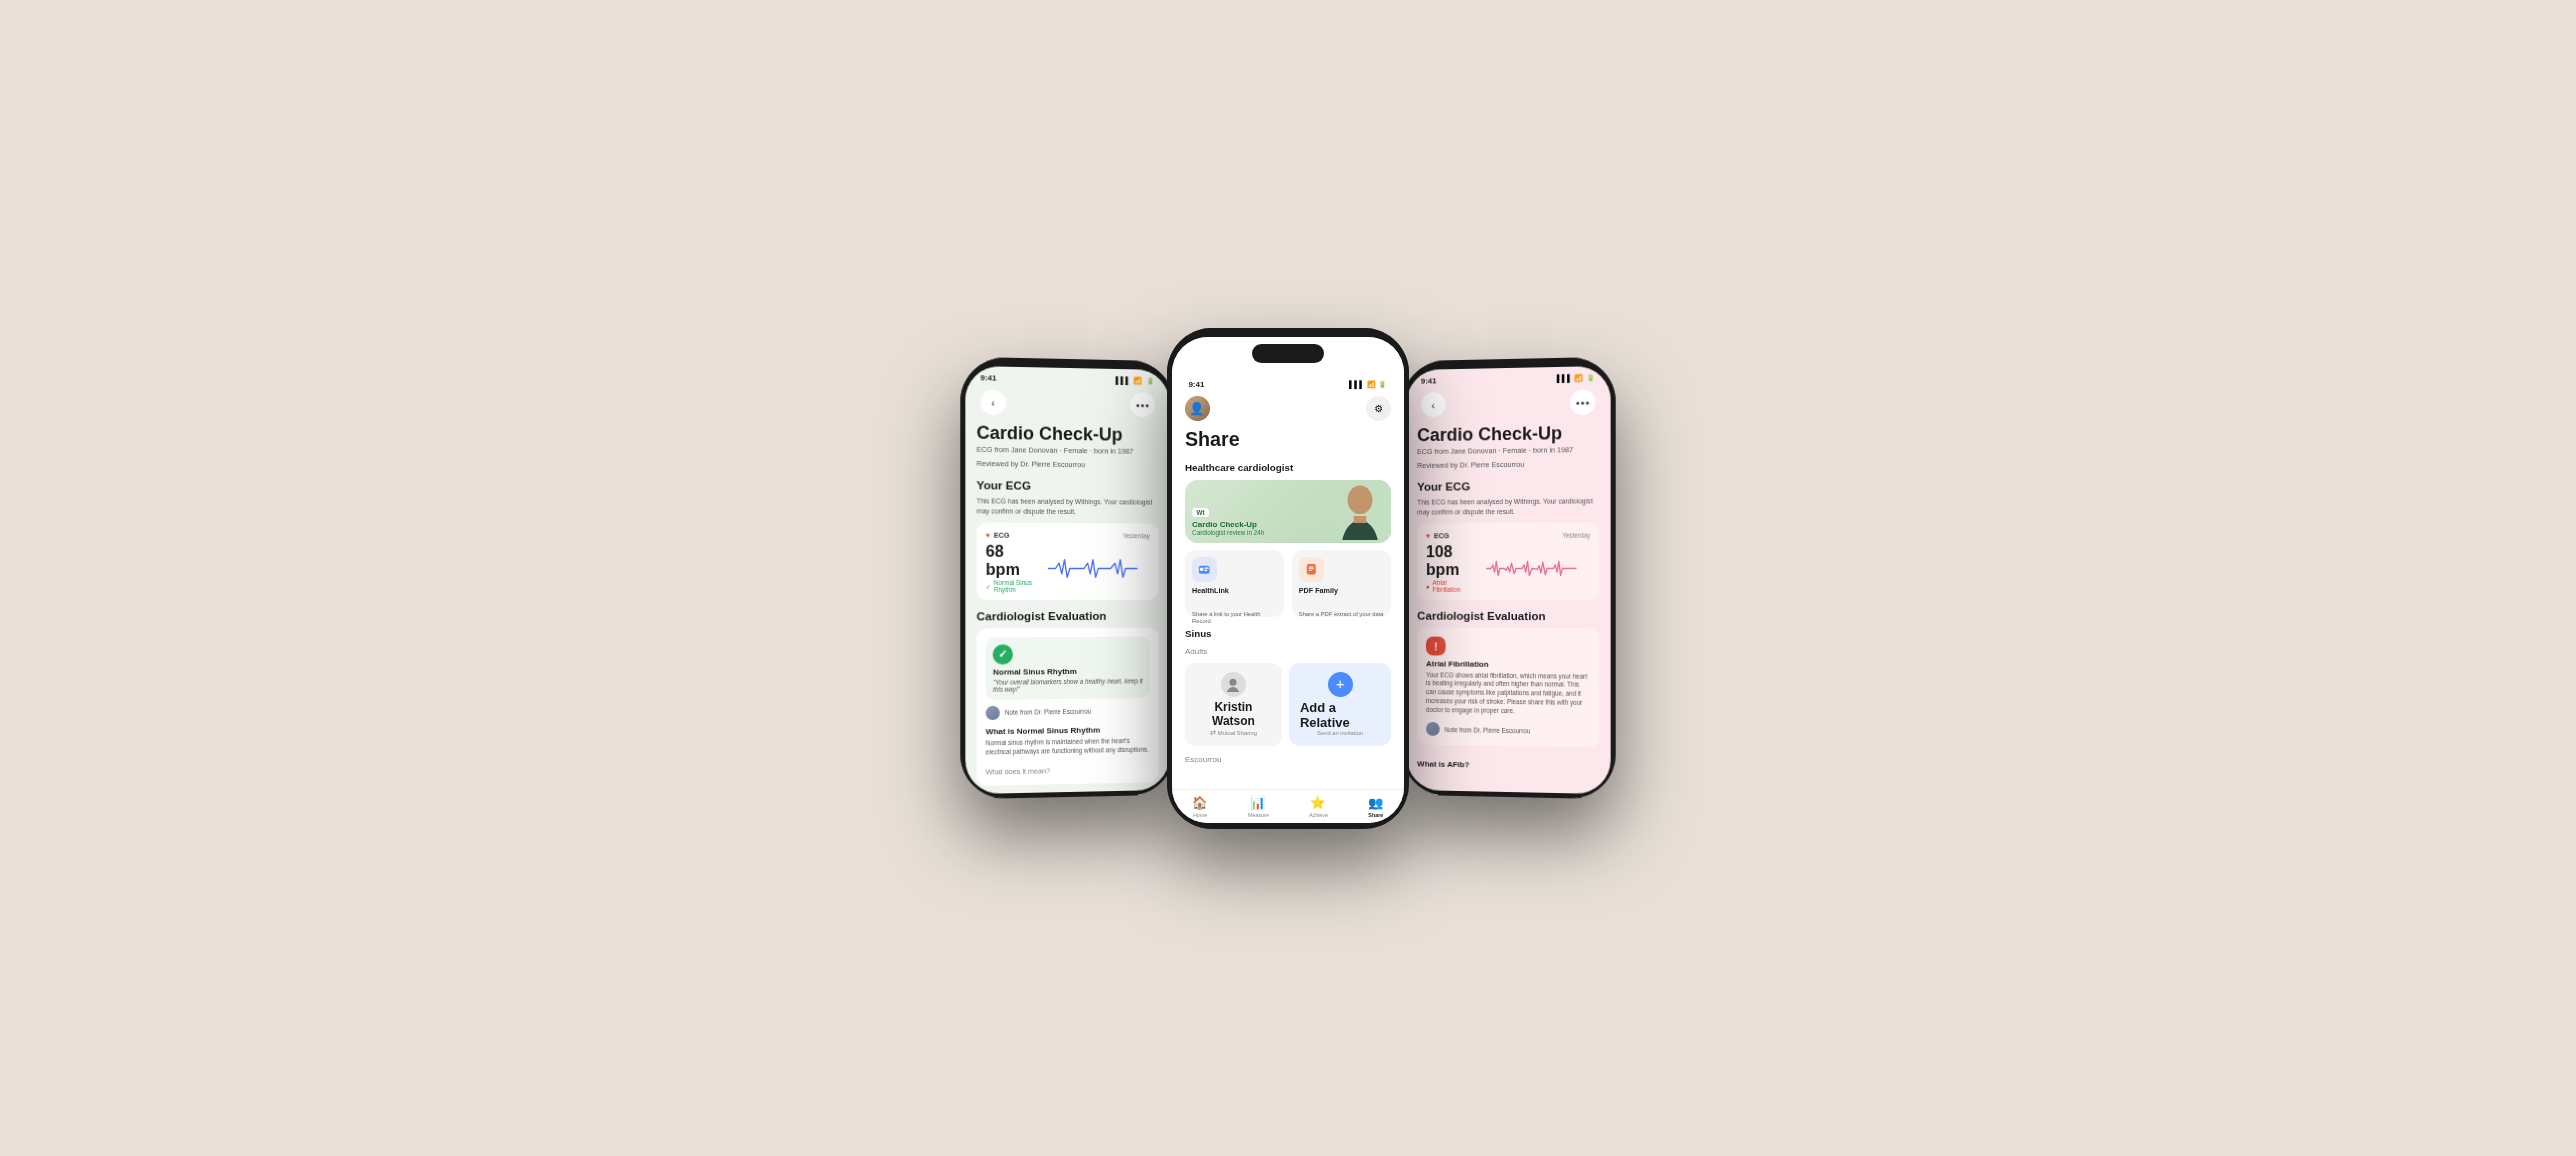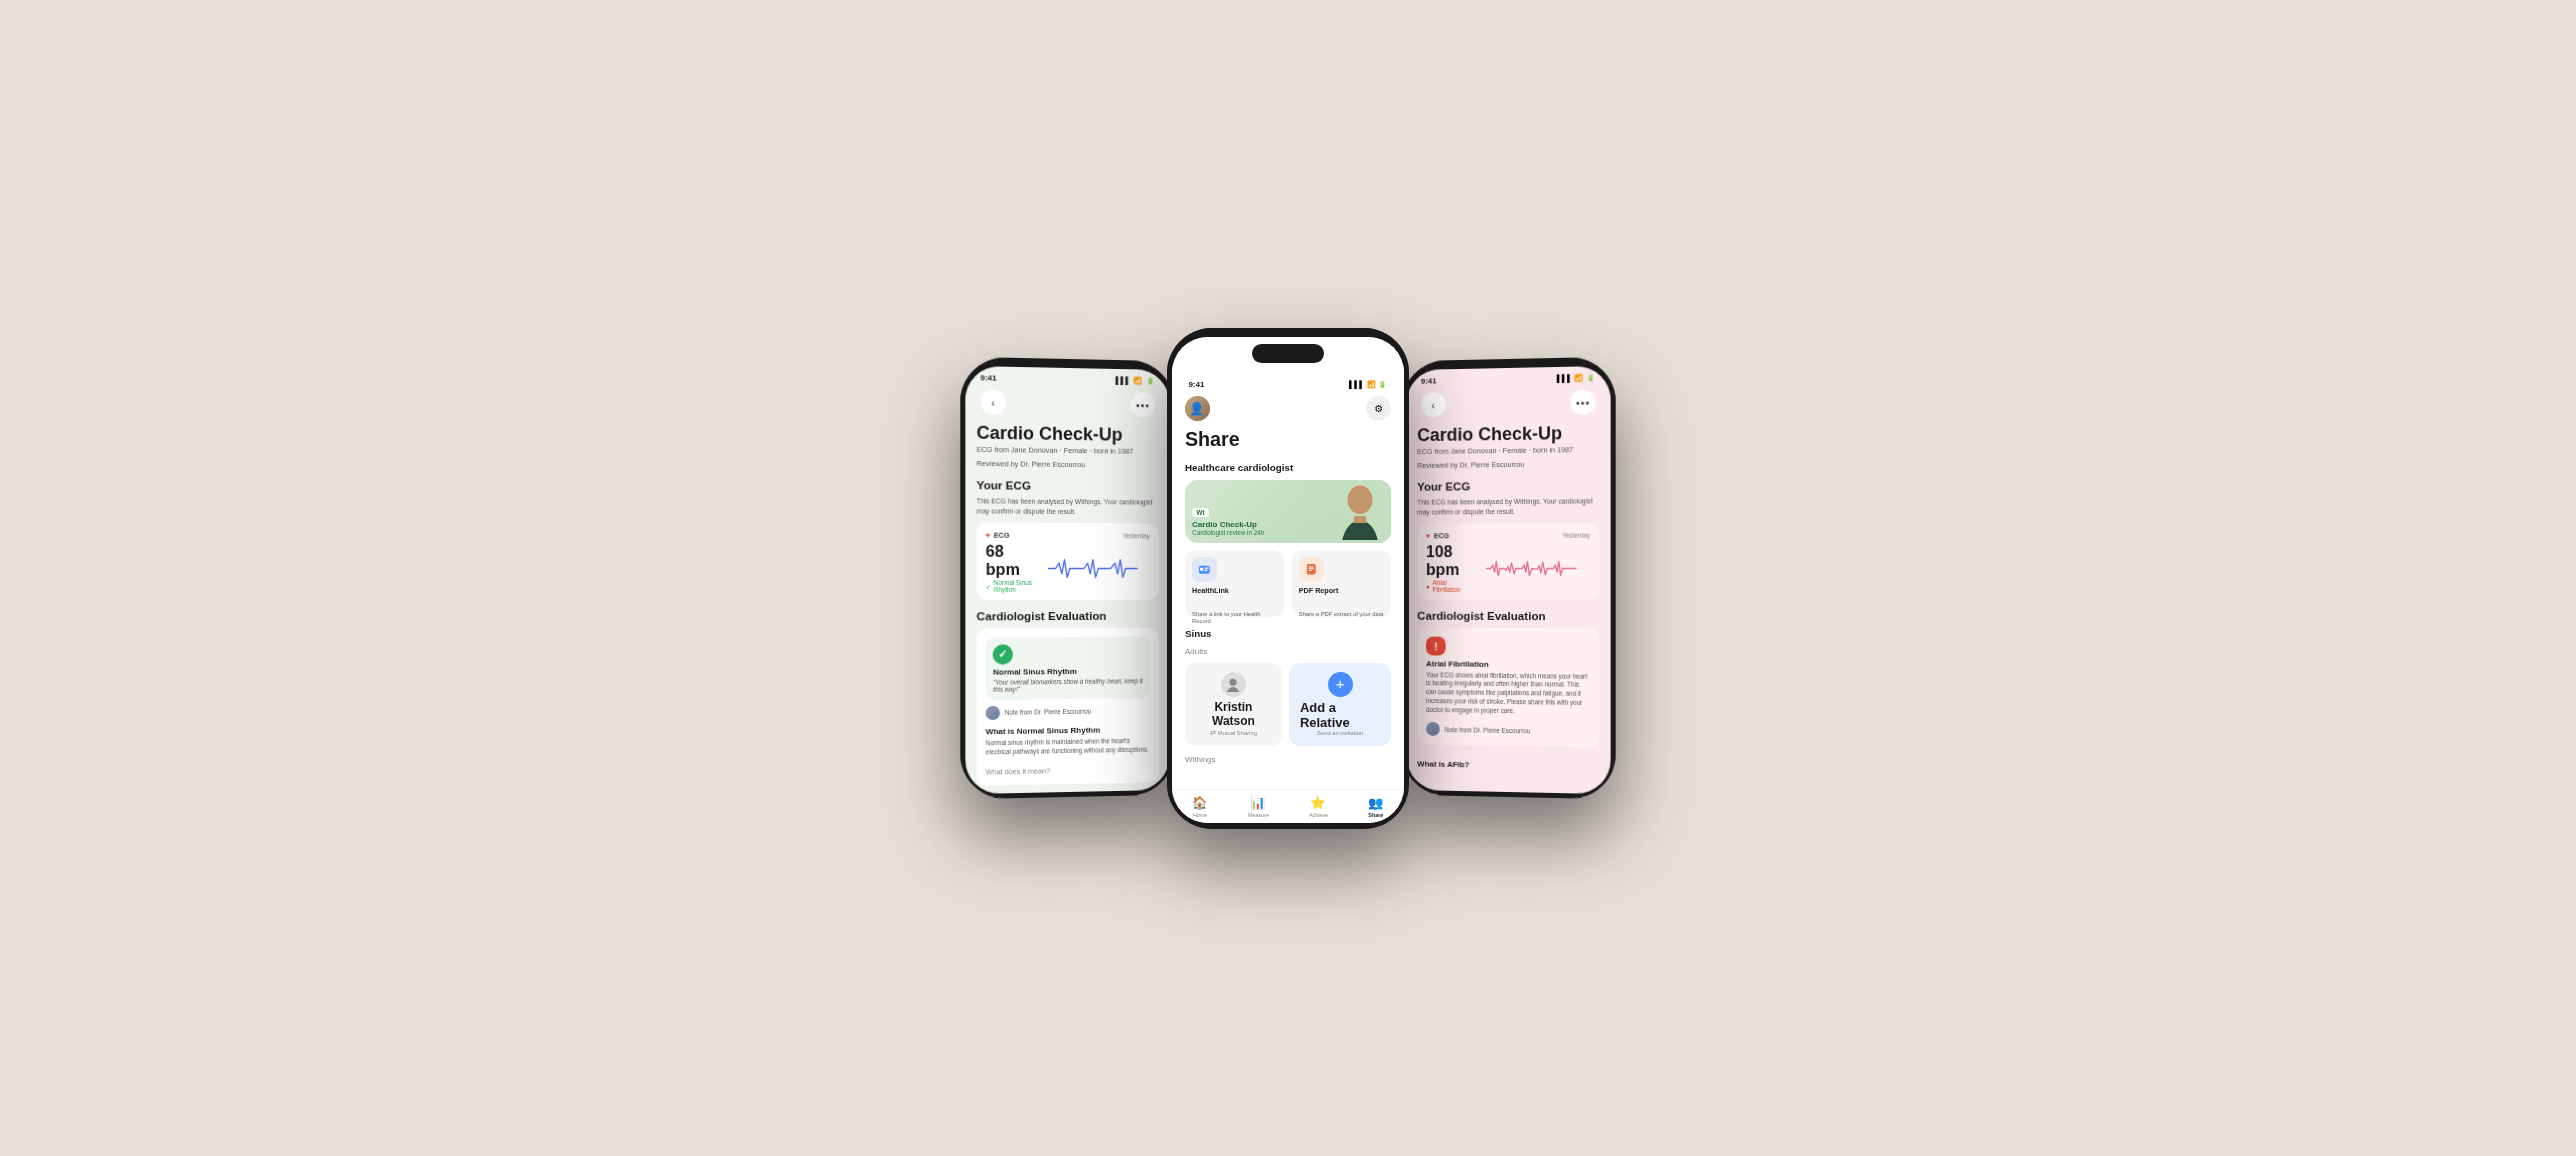--- a/index.html
+++ b/index.html
@@ -646,21 +646,21 @@
             </div>
             <div class="tool-card">
               <div style="width:25px;height:25px;background:#fce8d8;border-radius:7.2px;display:flex;align-items:center;justify-content:center;margin-bottom:3.6px;">
                 <svg width="12.5" height="12.5" viewBox="0 0 14 14">
                   <rect x="2" y="1" width="10" height="12" rx="2" fill="#e87040"></rect>
                   <rect x="4" y="4" width="6" height="1" rx="0.5" fill="white"></rect>
                   <rect x="4" y="6" width="6" height="1" rx="0.5" fill="white"></rect>
                   <rect x="4" y="8" width="4" height="1" rx="0.5" fill="white"></rect>
                 </svg>
               </div>
-              <div class="tool-title">PDF Report</div>
+              <div class="tool-title">PDF Family</div>
               <div class="tool-desc">Share a PDF extract of your data</div>
             </div>
           </div>
 
           <div class="family-section">
             <div class="share-section-title">Sinus</div>
             <div class="family-subsection">Adults</div>
             <div class="family-members-row">
 
               <div class="family-member-card">
@@ -676,21 +676,21 @@
                   <span style="font-size:5.8px;color:#888;">Mutual Sharing</span>
                 </div>
               </div>
 
               <div class="add-member-card">
                 <div class="add-btn">+</div>
                 <div class="add-name">Add a Relative</div>
                 <div class="add-status">Send an invitation</div>
               </div>
             </div>
-            <div class="children-section" style="font-size:8px;color:#888;margin-top:9px;">Withings</div>
+            <div class="children-section" style="font-size:8px;color:#888;margin-top:9px;">Escourrou</div>
           </div>
         </div>
 
         <div class="tab-bar">
           <div class="tab-item">
             <div class="tab-icon">🏠</div>
             <div class="tab-label">Home</div>
           </div>
           <div class="tab-item">
             <div class="tab-icon">📊</div>

